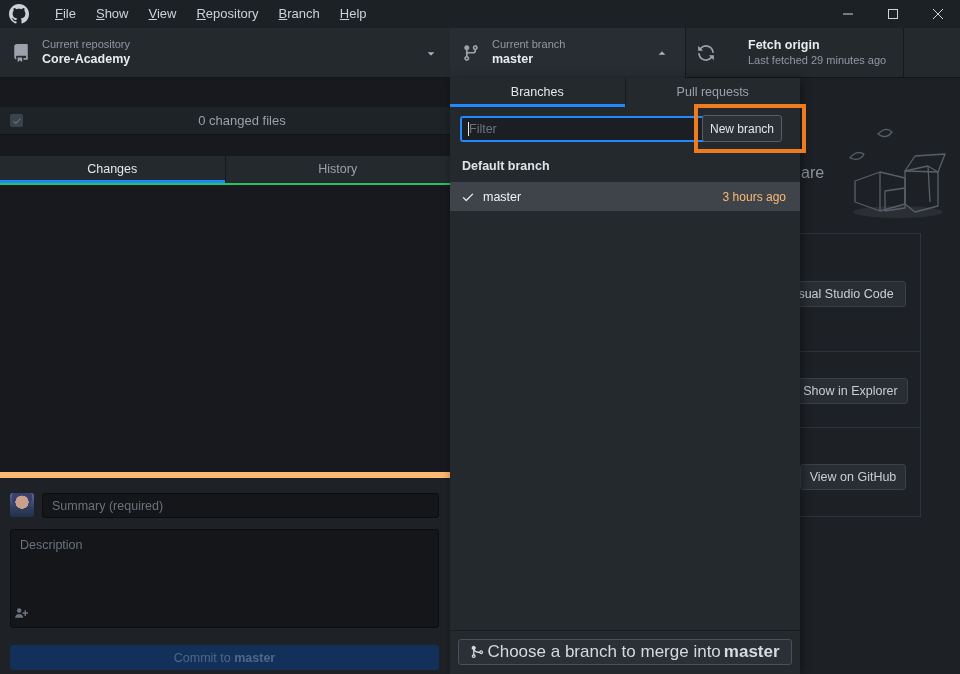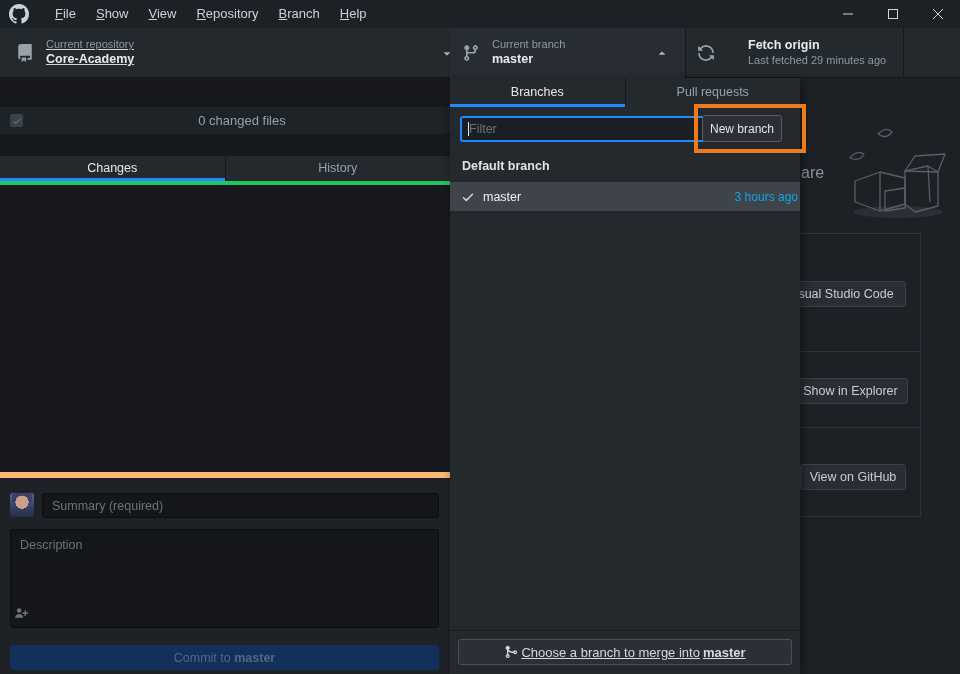--- a/index.html
+++ b/index.html
@@ -118,27 +118,27 @@
     background:#2b3036; border:1px solid #565d66; border-radius:3px;
     color:#e3e6ea; font-size:12px; font-family:"Liberation Sans", sans-serif; cursor:pointer;
   }
   .section-header { position:absolute; left:12px; top:81px; font-weight:bold; font-size:12.5px; color:#dfe3e7; }
   .branch-row {
     position:absolute; left:0; top:104px; width:350px; height:29px;
     background:#3f444b; display:flex; align-items:center; cursor:pointer;
   }
   .branch-row .check { width:14px; height:14px; margin-left:11px; fill:#e8ebef; }
   .branch-name { margin-left:8px; color:#eef1f4; font-size:12.5px; }
-  .branch-time { margin-left:auto; margin-right:2px; color:#0ea5e9; font-size:12px; }
+  .branch-time { margin-left:auto; margin-right:14px; color:#fdba74; font-size:12px; }
   .popover-sep { position:absolute; left:0; top:552px; width:350px; height:1px; background:#191d21; }
   .merge-btn {
     position:absolute; left:8px; top:561px; width:334px; height:26px;
     background:#2b3036; border:1px solid #4a5058; border-radius:3px;
-    color:#d6d9dd; font-size:13px; display:flex; align-items:center; justify-content:center;
-    gap:3px; cursor:pointer; font-family:"Liberation Sans", sans-serif;text-decoration:underline;
+    color:#d6d9dd; font-size:17px; display:flex; align-items:center; justify-content:center;
+    gap:3px; cursor:pointer; font-family:"Liberation Sans", sans-serif;
   }
   .merge-btn svg { width:14px; height:14px; fill:#d6d9dd; }
 
   
   .bg-content { position:absolute; left:450px; top:78px; width:510px; height:596px; background:#1d2126; z-index:1; }
   .partial-text { position:absolute; left:351px; top:86px; font-size:16px; color:#8b949e; }
   .artwork { position:absolute; left:385px; top:28px; }
   .artwork path, .artwork line { stroke:#595f66; fill:none; stroke-width:1.3; stroke-linejoin:round; }
   .suggestion-card {
     position:absolute; left:330px; top:155px; width:141px; height:284px;
@@ -188,21 +188,21 @@
       <div class="win-btn">
         <svg width="10" height="10">
             <line x1="0" y1="0" x2="10" y2="10"></line>
             <line x1="10" y1="0" x2="0" y2="10"></line>
           </svg>
       </div>
     </div>
   </div>
 
   <div class="toolbar">
-    <div class="tb-section" style="left:16px;width:450px;text-decoration:underline;">
+    <div class="tb-section" style="left:0;width:450px;padding-left:12px;">
       <svg class="tb-icon" viewBox="0 0 16 16">
         <path d="M2 2.5A2.5 2.5 0 0 1 4.5 0h8.75a.75.75 0 0 1 .75.75v12.5a.75.75 0 0 1-.75.75h-2.5a.75.75 0 1 1 0-1.5h1.75v-2h-8a1 1 0 0 0-.714 1.7.75.75 0 0 1-1.072 1.05A2.495 2.495 0 0 1 2 11.5v-9zm10.5-1V9h-8c-.356 0-.694.074-1 .208V2.5a1 1 0 0 1 1-1h8zM5 12.25v3.25a.25.25 0 0 0 .4.2l1.45-1.087a.25.25 0 0 1 .3 0L8.6 15.7a.25.25 0 0 0 .4-.2v-3.25a.25.25 0 0 0-.25-.25h-3.5a.25.25 0 0 0-.25.25z"></path>
       </svg>
       <div class="tb-text">
         <div class="tb-label">Current repository</div>
         <div class="tb-value">Core-Academy</div>
       </div>
       <svg class="tb-caret" style="left:424px;" viewBox="0 0 16 16">
         <path d="M4.427 7.427l3.396 3.396a.25.25 0 0 0 .354 0l3.396-3.396A.25.25 0 0 0 11.396 7H4.604a.25.25 0 0 0-.177.427z"></path>
       </svg>
@@ -249,21 +249,21 @@
     <div class="suggestion-card">
       <div class="card-divider" style="top:117px;"></div>
       <div class="card-divider" style="top:193px;"></div>
     </div>
     <button class="suggestion-btn" style="left:336px;top:203px;width:120px;">sual Studio Code</button>
     <button class="suggestion-btn" style="left:343px;top:300px;width:115px;">Show in Explorer</button>
     <button class="suggestion-btn" style="left:350px;top:386px;width:106px;">View on GitHub</button>
   </div>
 
   <div class="left-panel">
-    <div class="tabbar" style="left:0;width:450px;border-bottom:4px solid #22c55e;">
+    <div class="tabbar" style="left:0;width:450px;border-bottom:2px solid #22c55e;">
       <div class="tab active">Changes</div>
       <div class="tab">History</div>
     </div>
     <div class="files-row">
       <div class="checkbox">
         <svg viewBox="0 0 16 16">
           <path d="M13.78 4.22a.75.75 0 0 1 0 1.06l-7.25 7.25a.75.75 0 0 1-1.06 0L2.22 9.28a.75.75 0 0 1 1.06-1.06L6 10.94l6.72-6.72a.75.75 0 0 1 1.06 0z"></path>
         </svg>
       </div>
       <div class="files-label">0 changed files</div>

